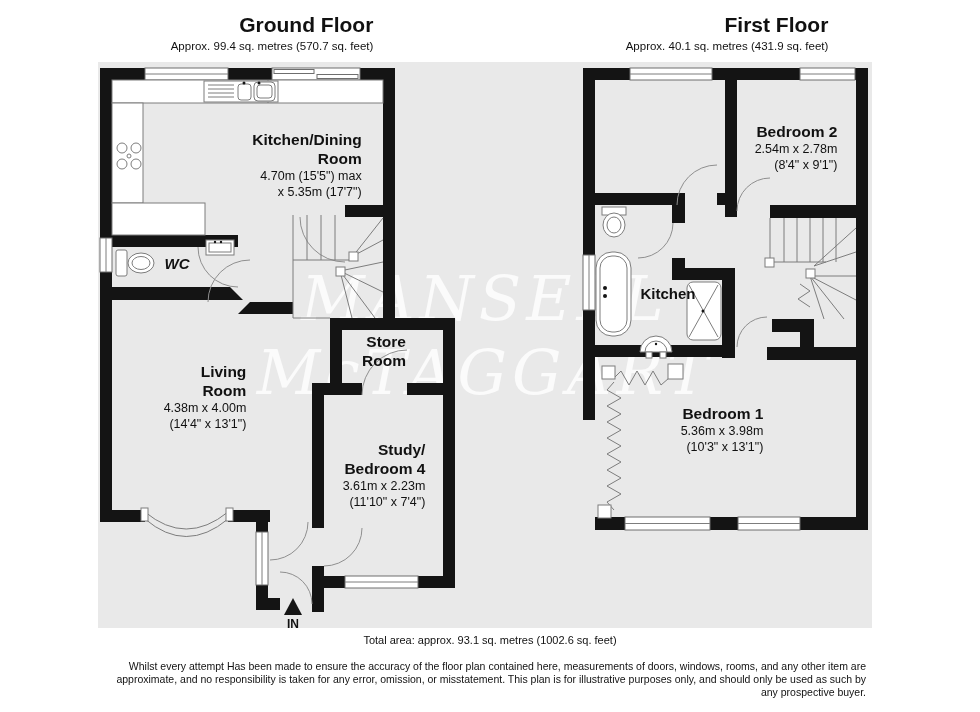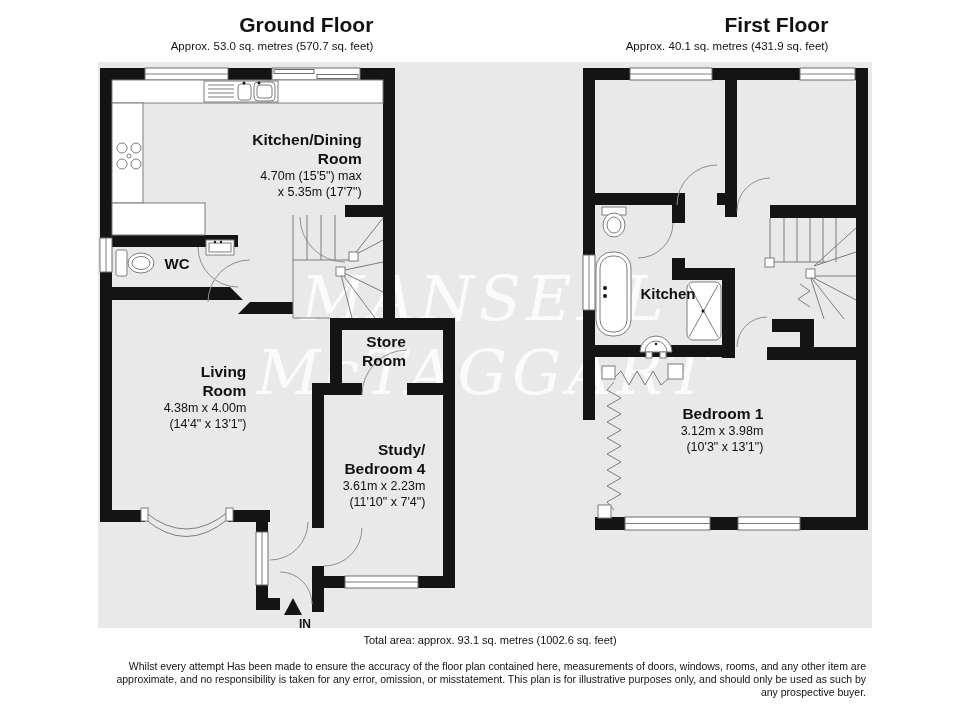--- a/index.html
+++ b/index.html
@@ -246,65 +246,70 @@
       <g>
         <rect class="fx" x="687" y="282" width="34" height="58" rx="6"></rect>
         <path class="ln" d="M689,285 L718,337 M718,285 L689,337"></path>
         <circle class="arrow" cx="703" cy="311" r="1.5"></circle>
       </g>
     </g>
   </svg>
 
   <div class="lbl" style="left:272px;top:13px;">
     <div class="floor-title">Ground Floor</div>
-    <div class="floor-area">Approx. 53.0 sq. metres (570.7 sq. feet)</div>
+    <div class="floor-area">Approx. 99.4 sq. metres (570.7 sq. feet)</div>
   </div>
 
   <div class="lbl" style="left:727px;top:13px;">
     <div class="floor-title">First Floor</div>
     <div class="floor-area">Approx. 40.1 sq. metres (431.9 sq. feet)</div>
   </div>
 
   <div class="lbl" style="left:307px;top:130px;">
     <div class="room-name">Kitchen/Dining</div>
     <div class="room-name">Room</div>
     <div class="room-dim">4.70m (15'5") max</div>
     <div class="room-dim">x 5.35m (17'7")</div>
   </div>
 
-  <div class="lbl wc-name" style="left:177px;top:255px;">WC</div>
+  <div class="lbl wc-name" style="left:177px;top:255px;font-style:italic;">WC</div>
 
   <div class="lbl" style="left:205px;top:362px;">
     <div class="room-name">Living</div>
     <div class="room-name">Room</div>
     <div class="room-dim">4.38m x 4.00m</div>
     <div class="room-dim">(14'4" x 13'1")</div>
   </div>
 
   <div class="lbl" style="left:384px;top:332px;">
     <div class="room-name">Store</div>
     <div class="room-name">Room</div>
   </div>
 
   <div class="lbl" style="left:384px;top:440px;">
     <div class="room-name">Study/</div>
     <div class="room-name">Bedroom 4</div>
     <div class="room-dim">3.61m x 2.23m</div>
     <div class="room-dim">(11'10" x 7'4")</div>
   </div>
 
-  <div class="lbl in-name" style="left:293px;top:617px;margin-left:12px;">IN</div>
-
-
+  <div class="lbl in-name" style="left:293px;top:617px;">IN</div>
+
+
+  <div class="lbl" style="left:796px;top:122px;">
+    <div class="room-name">Bedroom 2</div>
+    <div class="room-dim">2.54m x 2.78m</div>
+    <div class="room-dim">(8'4" x 9'1")</div>
+  </div>
 
   <div class="lbl bath-name" style="left:668px;top:285px;">Kitchen</div>
 
   <div class="lbl" style="left:722px;top:404px;">
     <div class="room-name">Bedroom 1</div>
-    <div class="room-dim">3.12m x 3.98m</div>
+    <div class="room-dim">5.36m x 3.98m</div>
     <div class="room-dim">(10'3" x 13'1")</div>
   </div>
 
   <div class="lbl total" style="left:490px;top:634px;">Total area: approx. 93.1 sq. metres (1002.6 sq. feet)</div>
   <div class="lbl disclaimer" style="left:490px;top:660px;">Whilst every attempt Has been made to ensure the accuracy of the floor plan contained here, measurements of doors, windows, rooms, and any other item are approximate, and no responsibility is taken for any error, omission, or misstatement. This plan is for illustrative purposes only, and should only be used as such by any prospective buyer.</div>
   <div class="lbl credit" style="left:490px;top:697px;">Plan produced using PlanUp.</div>
 
 </div>
 
 </body></html>

